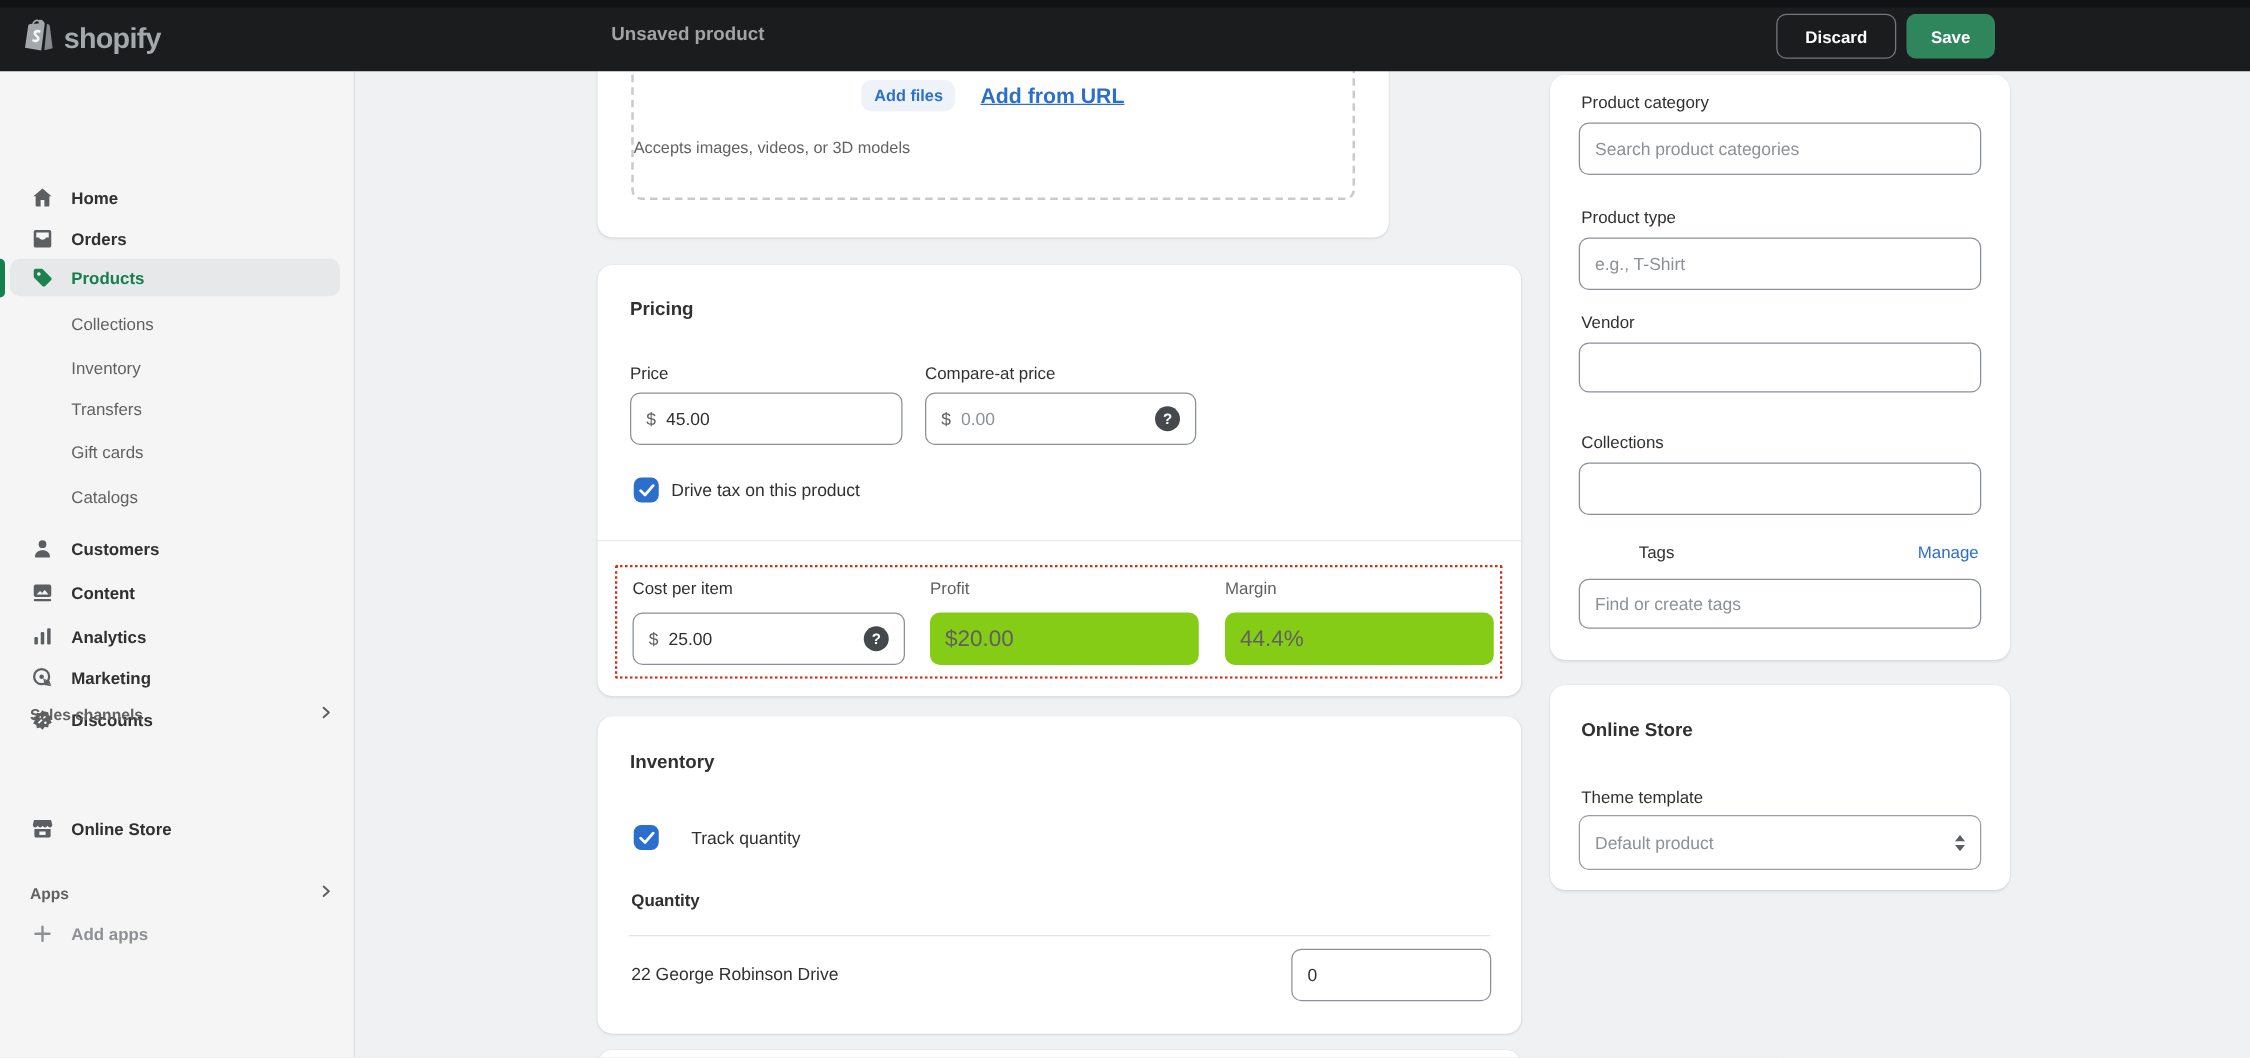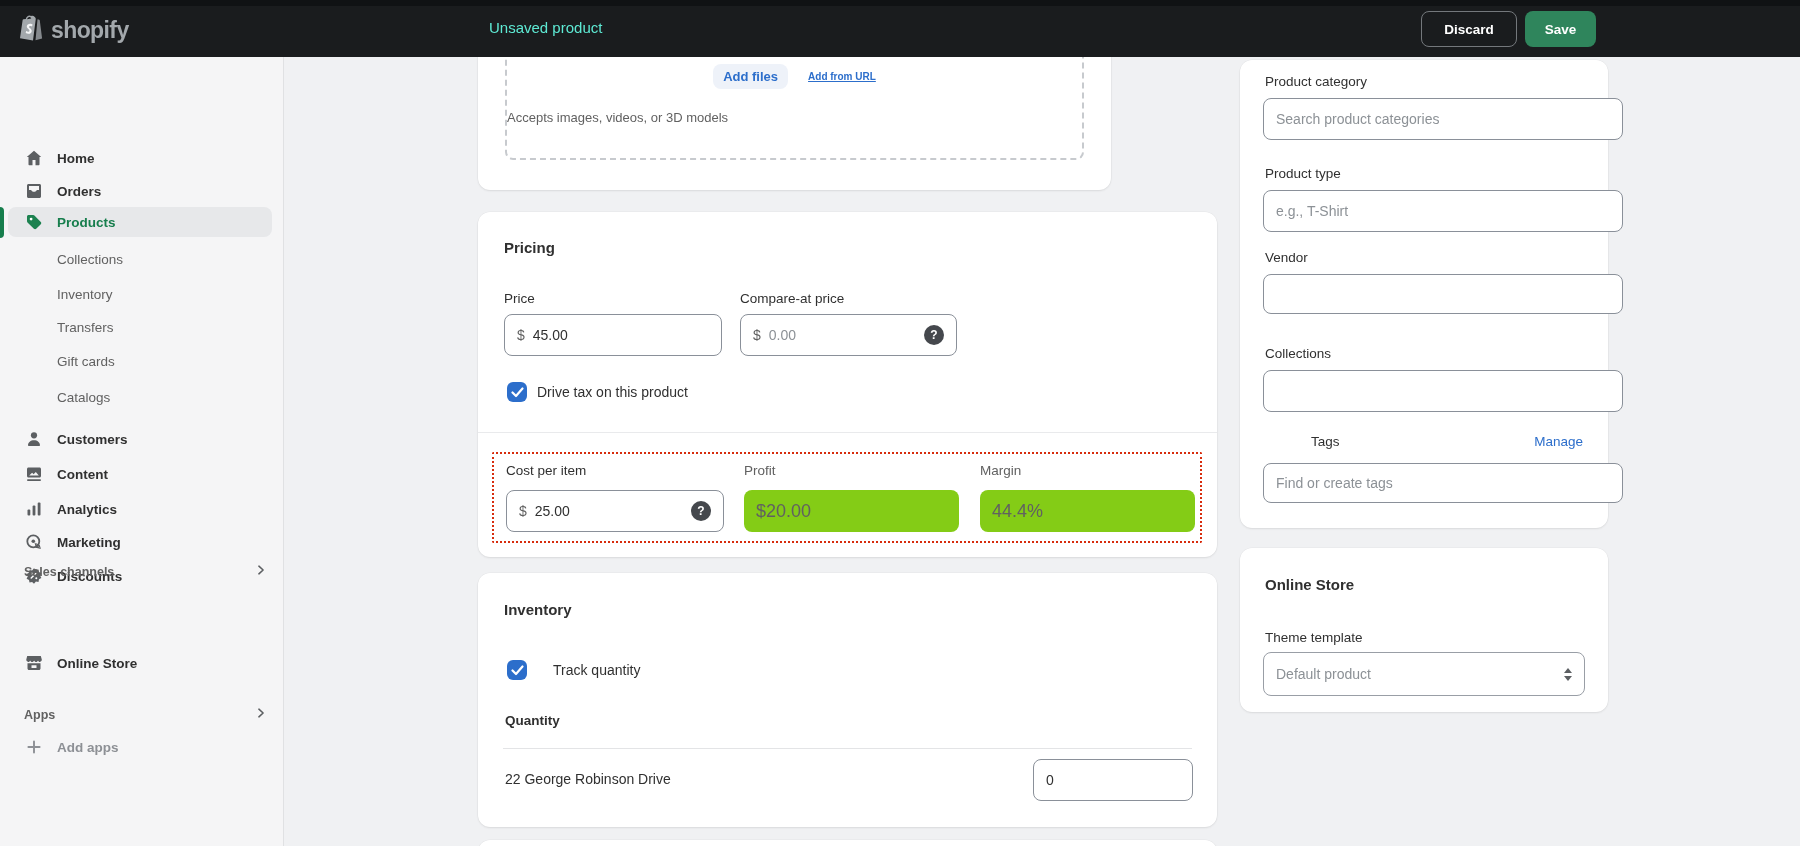--- a/index.html
+++ b/index.html
@@ -5,21 +5,21 @@
   * { margin:0; padding:0; box-sizing:border-box; }
   html,body { background:#e8e9eb; }
   body { font-family:"Liberation Sans", sans-serif; }
   #canvas { position:relative; width:1800px; height:846px; overflow:hidden; background:var(--content-bg,#f0f1f3); }
 
   
   #topbar { position:absolute; left:0; top:0; width:1800px; height:57px; background:var(--topbar-bg,#1a1c1e); z-index:50; }
   #topbar::before { content:""; position:absolute; left:0; top:0; right:0; height:6px; background:#101214; }
   .logo { position:absolute; left:18px; top:14px; display:flex; align-items:center; gap:7px; }
   .logo-word { color:#a3a8ac; font-size:23px; font-weight:700; letter-spacing:-0.6px; }
-  .tb-title { position:absolute; left:489px; top:19px; color:#5eead4; font-size:15px; font-weight:400; }
+  .tb-title { position:absolute; left:489px; top:19px; color:#a3a3a3; font-size:15px; font-weight:700; }
   .tb-btn { position:absolute; top:11px; height:36px; border-radius:8px; font-size:13.5px; font-weight:700; color:#fff;
             display:flex; align-items:center; justify-content:center; cursor:pointer; }
   #discard-btn { left:1421px; width:96px; background:transparent; border:1px solid #74787c; }
   #save-btn { left:1525px; width:71px; background:var(--save-green,#2f855c); border:1px solid transparent; }
 
   
   #sidebar { position:absolute; left:0; top:57px; width:284px; bottom:0; background:#f5f5f6; border-right:1px solid #e0e1e3; }
   .nav-row { position:absolute; left:8px; width:264px; height:30px; border-radius:8px; display:flex; align-items:center; cursor:pointer; }
   .nav-row .ic { width:20px; height:20px; margin-left:16px; flex:0 0 20px; display:flex; align-items:center; justify-content:center; }
   .nav-row .lbl { margin-left:13px; font-size:13.5px; color:#303030; font-weight:600; }
@@ -47,21 +47,21 @@
               display:flex; align-items:center; justify-content:center; flex:0 0 20px; cursor:pointer; }
   .checkbox { width:20px; height:20px; border-radius:6px; background:var(--checkbox-blue,#2c6ecb); display:flex; align-items:center; justify-content:center; cursor:pointer; flex:0 0 20px; }
   .divider { position:absolute; height:1px; background:#e9eaec; }
   .link { color:var(--link-blue,#2c6ecb); font-size:13.5px; cursor:pointer; }
 
   
   #media-card { left:478px; top:40px; width:633px; height:150px; border-radius:0 0 12px 12px; overflow:hidden;padding-left:13px; }
   #dropzone { position:absolute; left:27px; right:27px; top:-12px; bottom:30px; border:2px dashed #c7cace; border-radius:8px; }
   .dz-actions { position:absolute; left:0; right:0; top:34px; display:flex; justify-content:center; align-items:center; gap:20px; }
   #add-files-btn { background:#eef2f9; color:var(--link-blue,#2c6ecb); font-size:13px; font-weight:700; padding:5px 10px; border-radius:8px; cursor:pointer; }
-  #add-url-link { font-size:10px; font-weight:700; text-decoration:underline; }
+  #add-url-link { font-size:17px; font-weight:700; text-decoration:underline; }
   .dz-hint { position:absolute; left:0; right:0; top:80px; text-align:left; font-size:13px; color:#616161; }
 
   
   #pricing-card { left:478px; top:212px; width:739px; height:345px; }
   #pricing-title { position:absolute; left:26px; top:27px; }
   #price-label { position:absolute; left:26px; top:79px; }
   #compare-label { position:absolute; left:262px; top:79px; }
   #price-field { position:absolute; left:26px; top:102px; width:218px; height:42px; }
   #compare-field { position:absolute; left:262px; top:102px; width:217px; height:42px; }
   #tax-row { position:absolute; left:29px; top:170px; display:flex; align-items:center; gap:10px; }
@@ -82,21 +82,21 @@
   #inventory-divider { left:25px; right:25px; top:175px; background:#e3e4e6; }
   #location-name { position:absolute; left:27px; top:198px; font-size:14px; color:#303030; }
   #quantity-field { position:absolute; left:555px; top:186px; width:160px; height:42px; }
 
   #next-card-sliver { left:478px; top:840px; width:739px; height:30px; border-radius:12px 12px 0 0; }
 
   
   #org-card { left:1240px; top:60px; width:368px; height:468px; }
   #os-card { left:1240px; top:548px; width:368px; height:164px; }
   .r-label { position:absolute; left:25px; }
-  .r-field { position:absolute; left:23px; width:360px; height:42px;align-items:center; }
+  .r-field { position:absolute; left:23px; width:322px; height:42px;align-items:center; }
   #pc-label { top:14px; } #pc-field { top:38px; }
   #pt-label { top:106px; } #pt-field { top:130px; }
   #vendor-label { top:190px; } #vendor-field { top:214px; height:40px; }
   #collections-label { top:286px; } #collections-field { top:310px; }
   #tags-row { position:absolute; left:25px; right:25px; top:374px; display:flex; justify-content:space-between; align-items:center;margin-left:46px; }
   #tags-field { top:403px; height:40px; }
   #os-title { position:absolute; left:25px; top:28px; }
   #theme-label { top:82px; }
   #theme-select { position:absolute; left:23px; top:104px; width:322px; height:44px; border:1px solid #999ea6; border-radius:8px;
                   display:flex; align-items:center; justify-content:space-between; padding:0 12px; cursor:pointer; background:#fff; }

